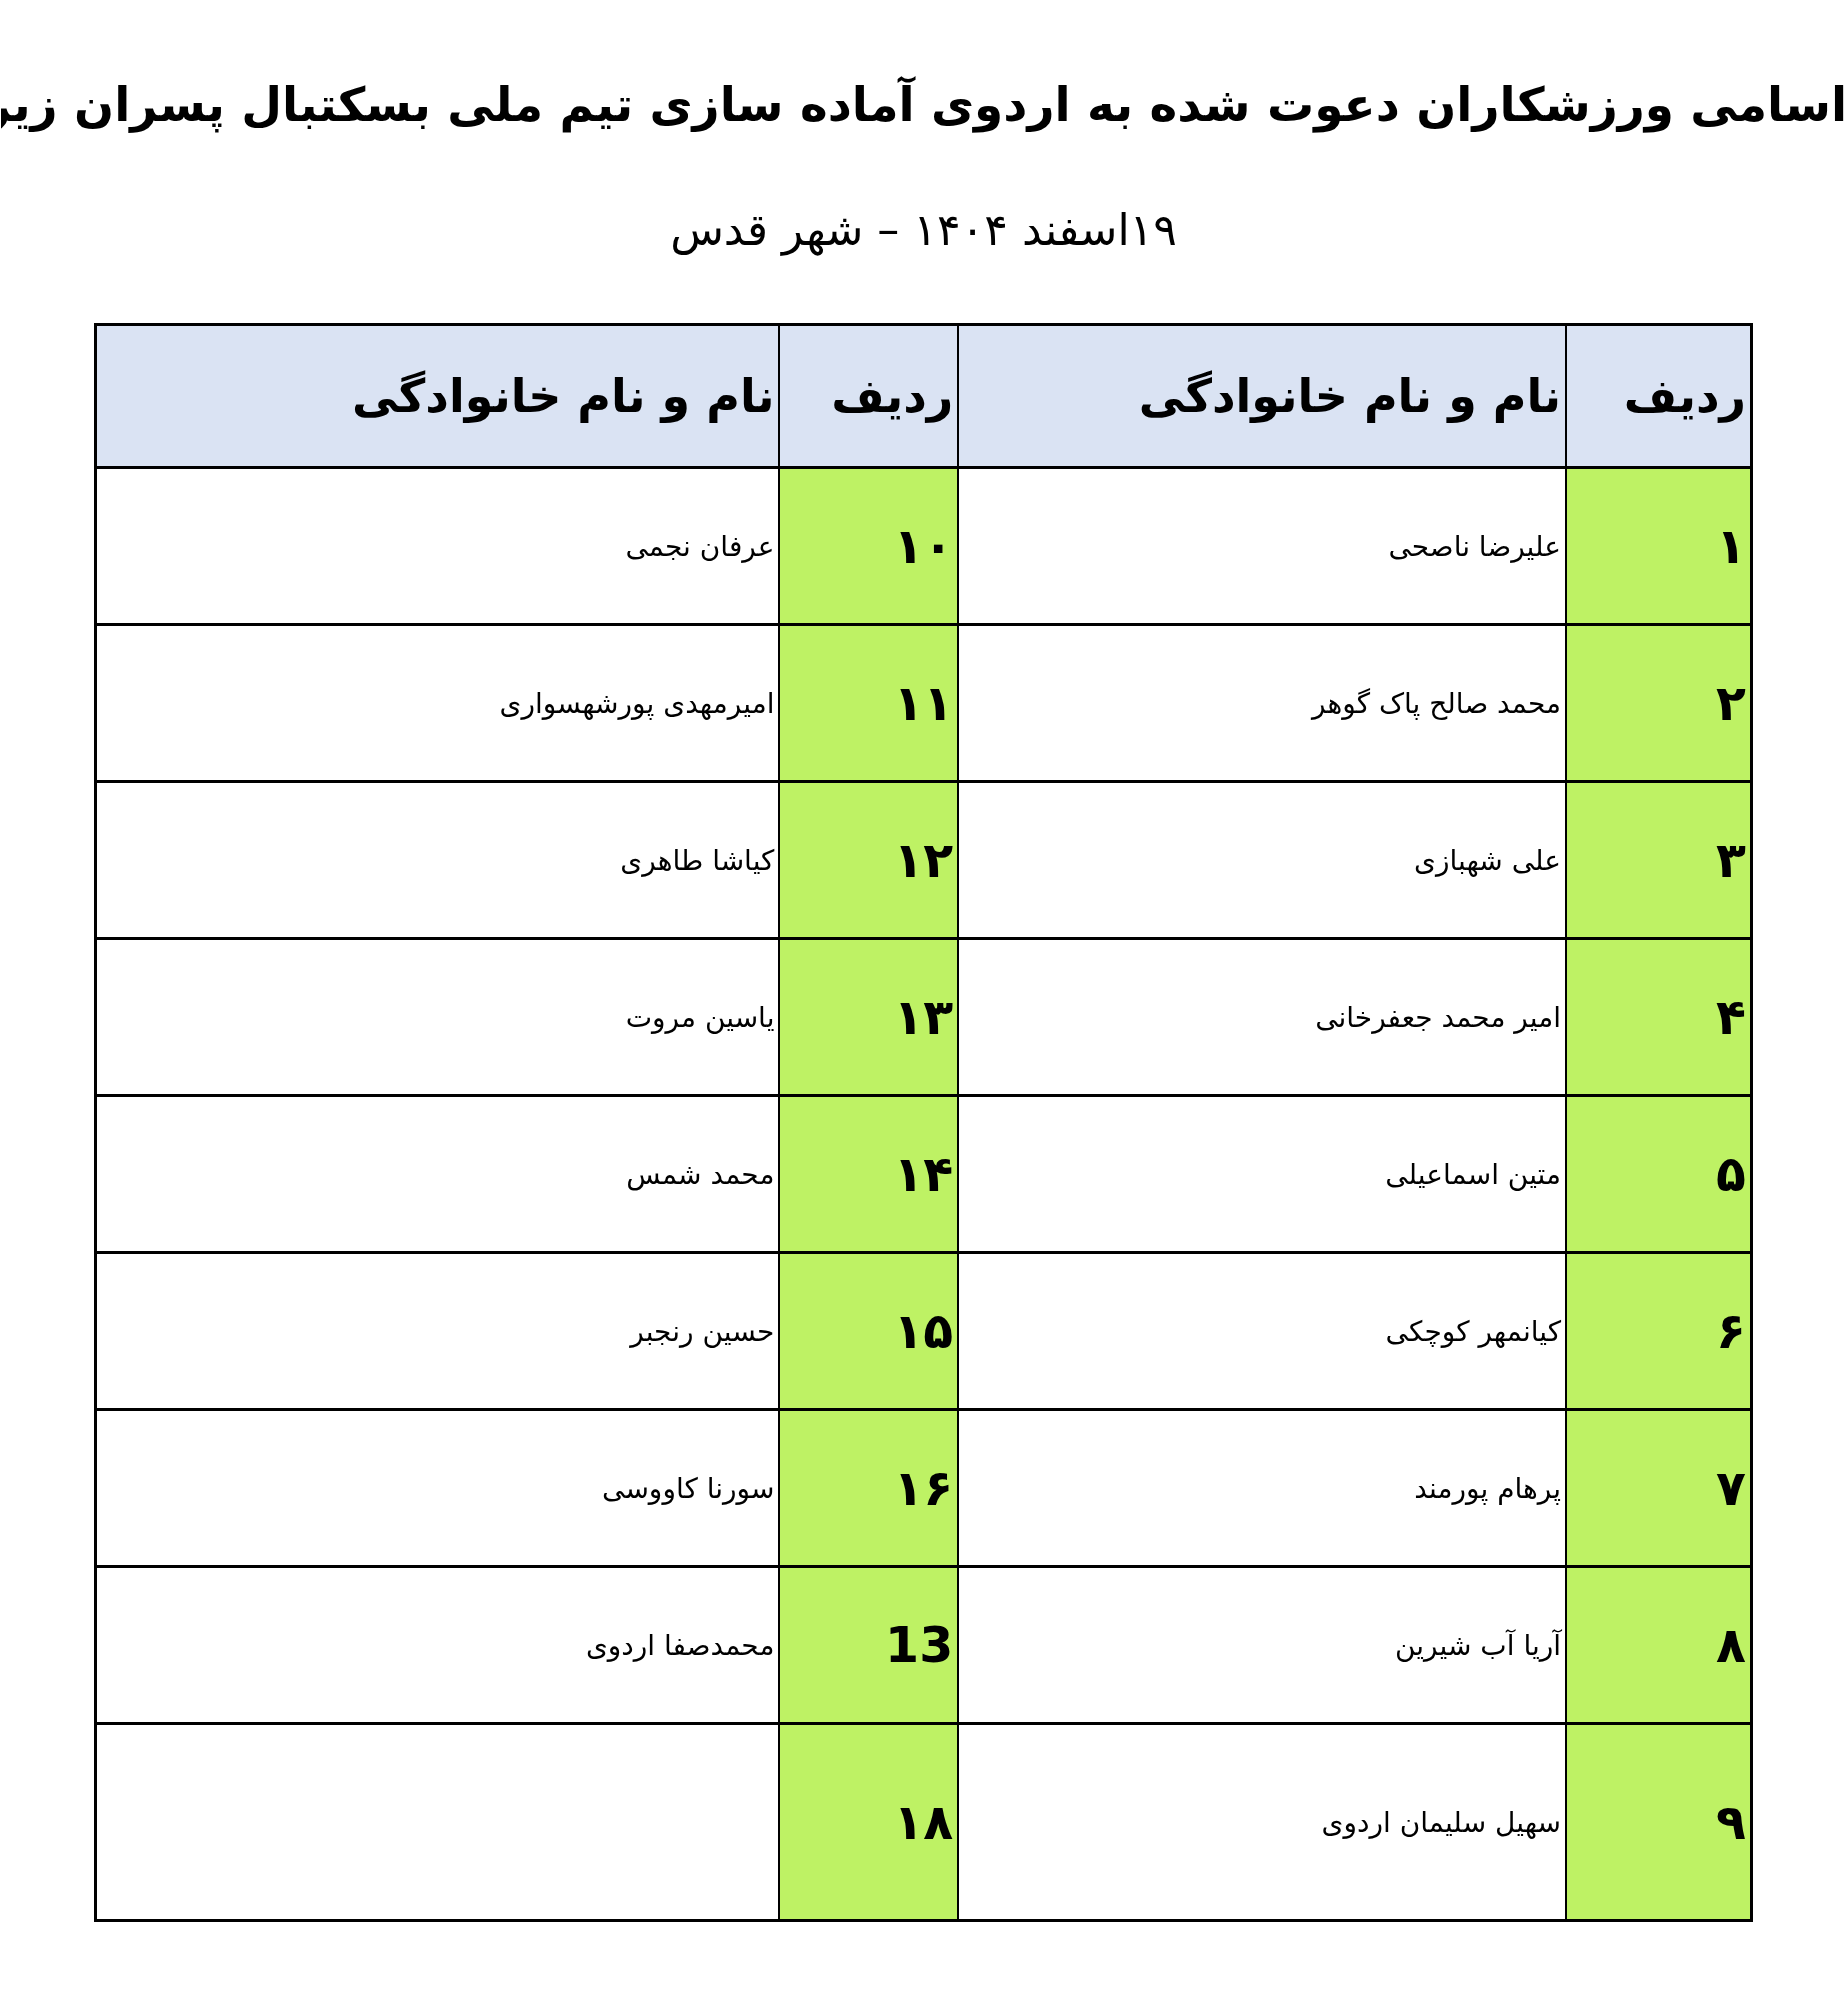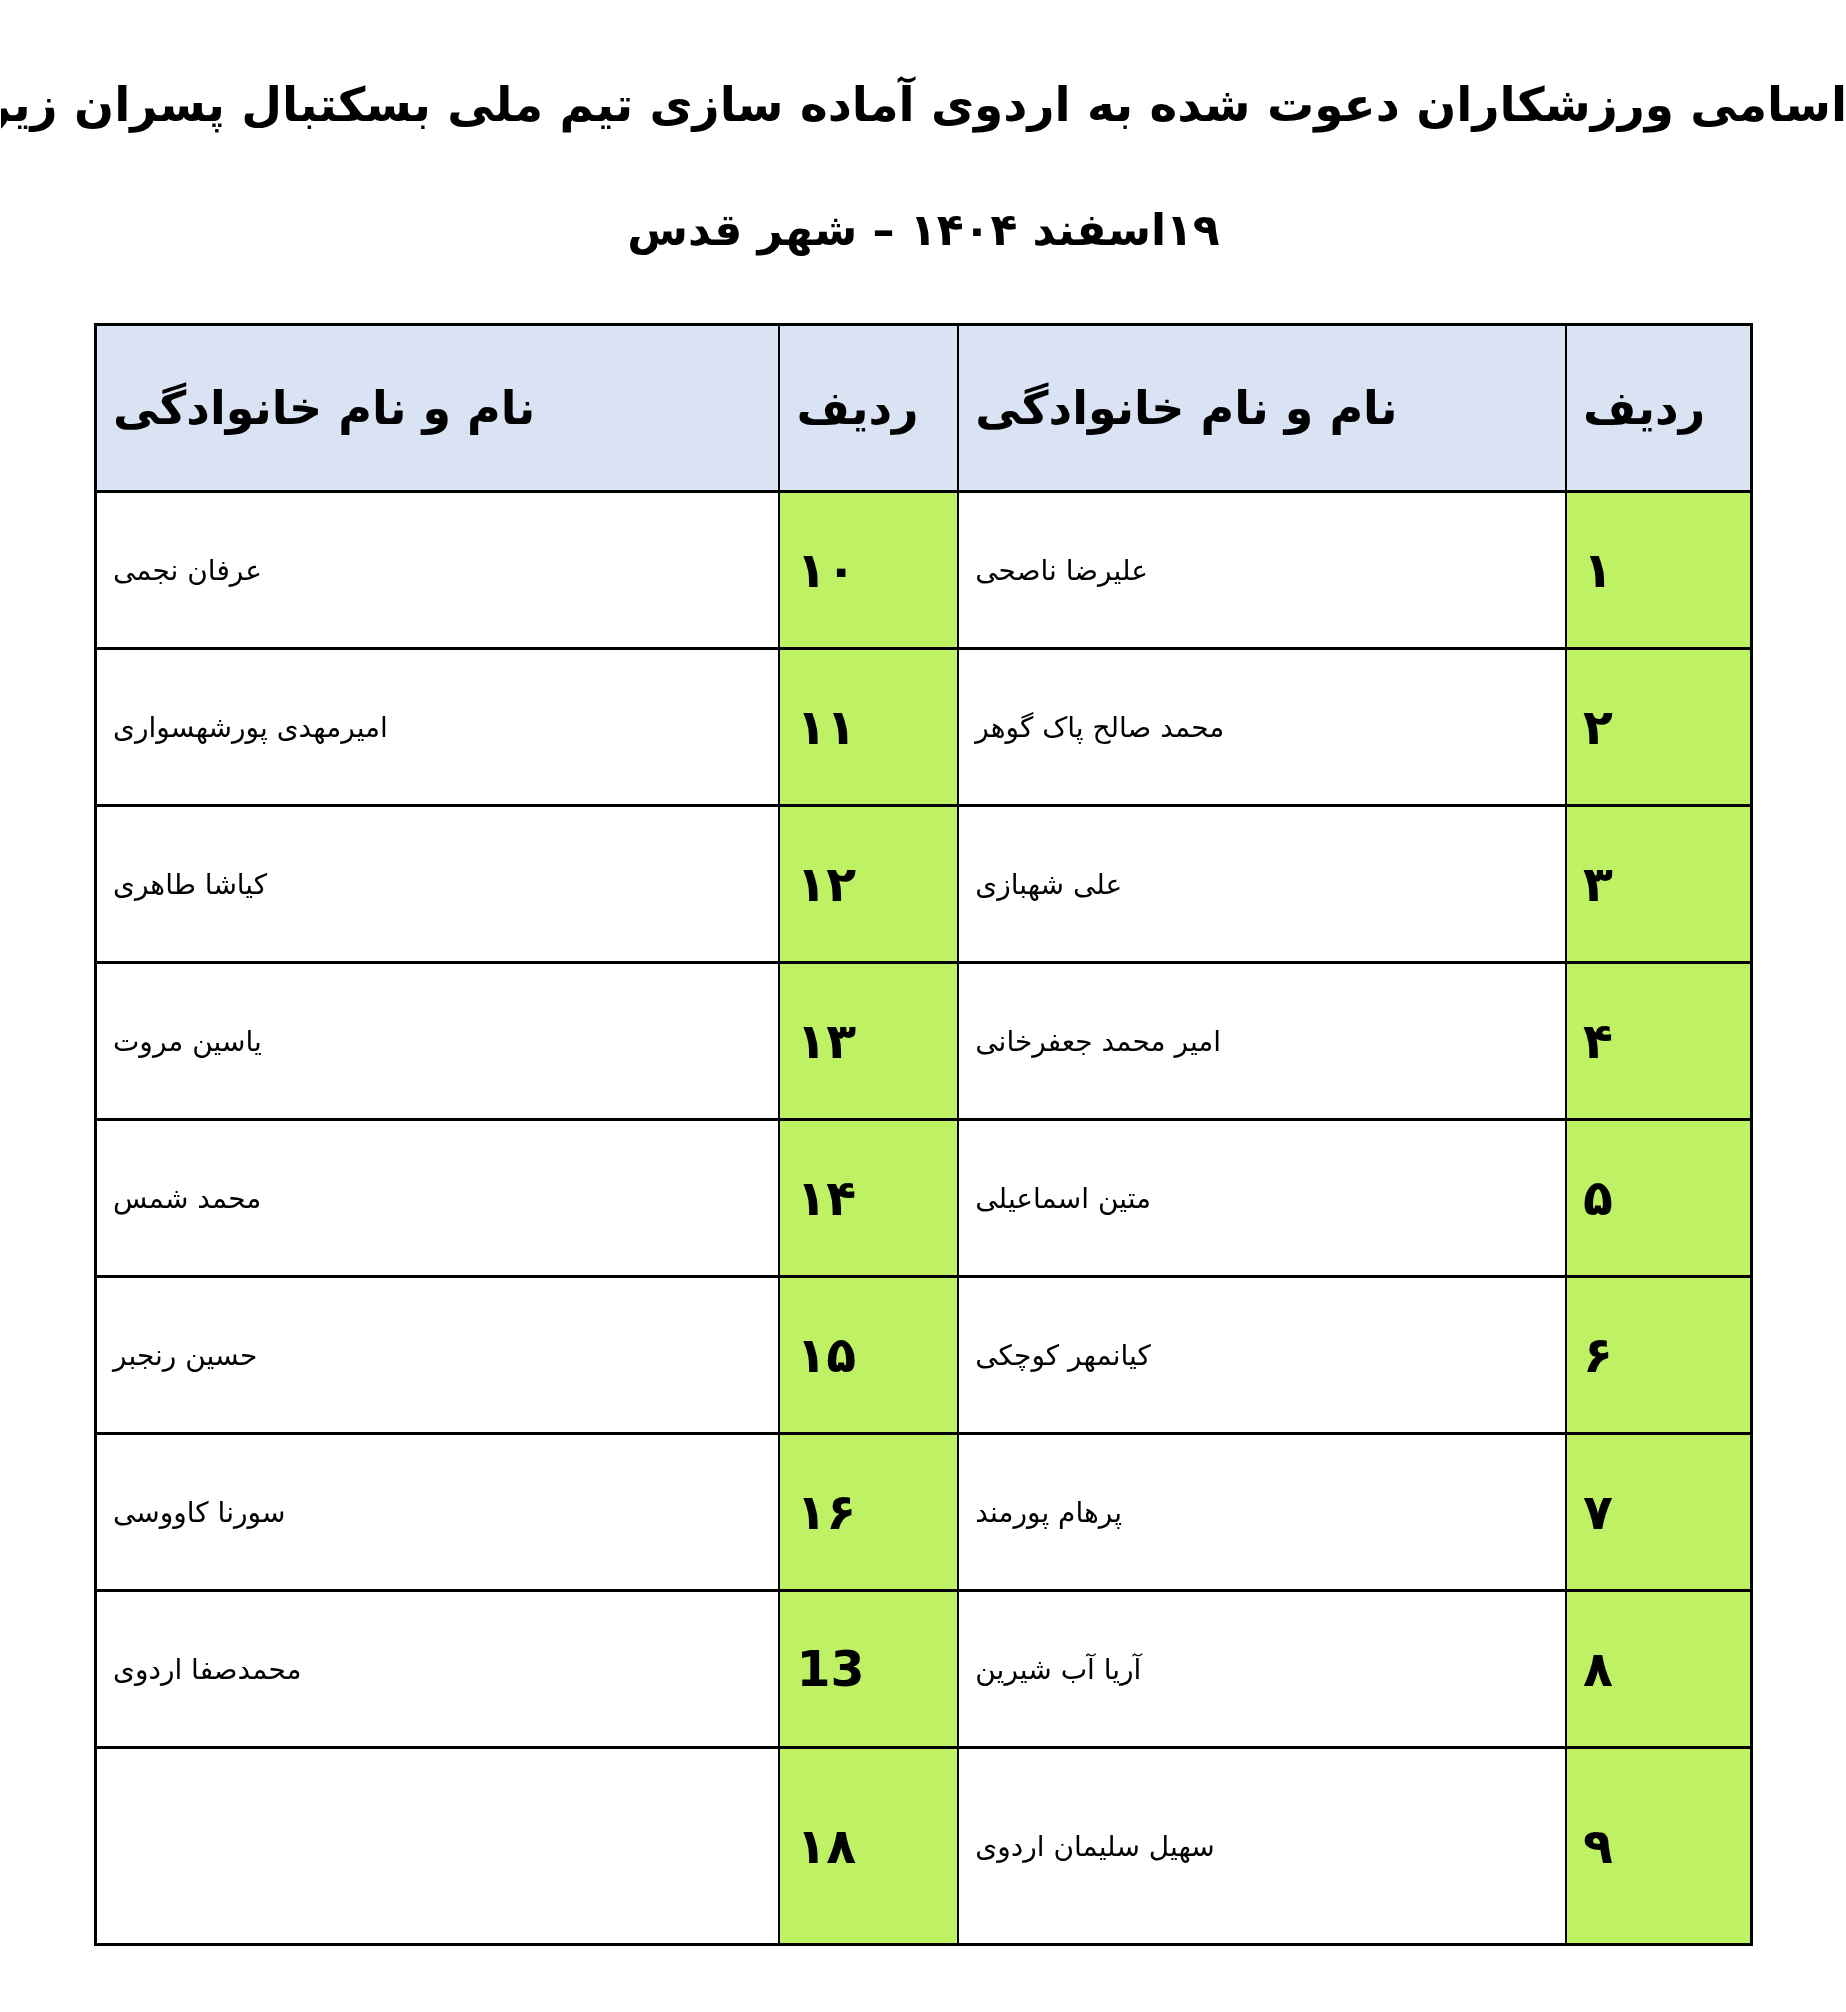--- a/index.html
+++ b/index.html
@@ -20,38 +20,38 @@
     text-align: center;
     font-size: 47px;
     font-weight: bold;
     white-space: nowrap;
     letter-spacing: 0px;
   }
   .doc-subtitle {
     margin-top: 72px;
     text-align: center;
     font-size: 44px;
-    font-weight: bold;
+    font-weight: normal;
     white-space: nowrap;
   }
   table.roster {
     margin: 68px auto 0 auto;
     width: 1659px;
     border-collapse: collapse;
     table-layout: fixed;
     direction: rtl;
     border: 3.9px solid #000;
   }
   table.roster td, table.roster th {
     border: 2.4px solid #000;
     border-top-width: 3.9px;
     border-bottom-width: 3.9px;
-    text-align: left;
+    text-align: right;
     vertical-align: middle;
-    padding: 16px;
+    padding: 4px;
     overflow: hidden;
   }
   
   table.roster col.c-num-r  { width: 11.2%; }
   table.roster col.c-name-r { width: 36.7%; }
   table.roster col.c-num-l  { width: 10.8%; }
   table.roster col.c-name-l { width: 41.3%; }
 
   table.roster thead th {
     height: 132px;

